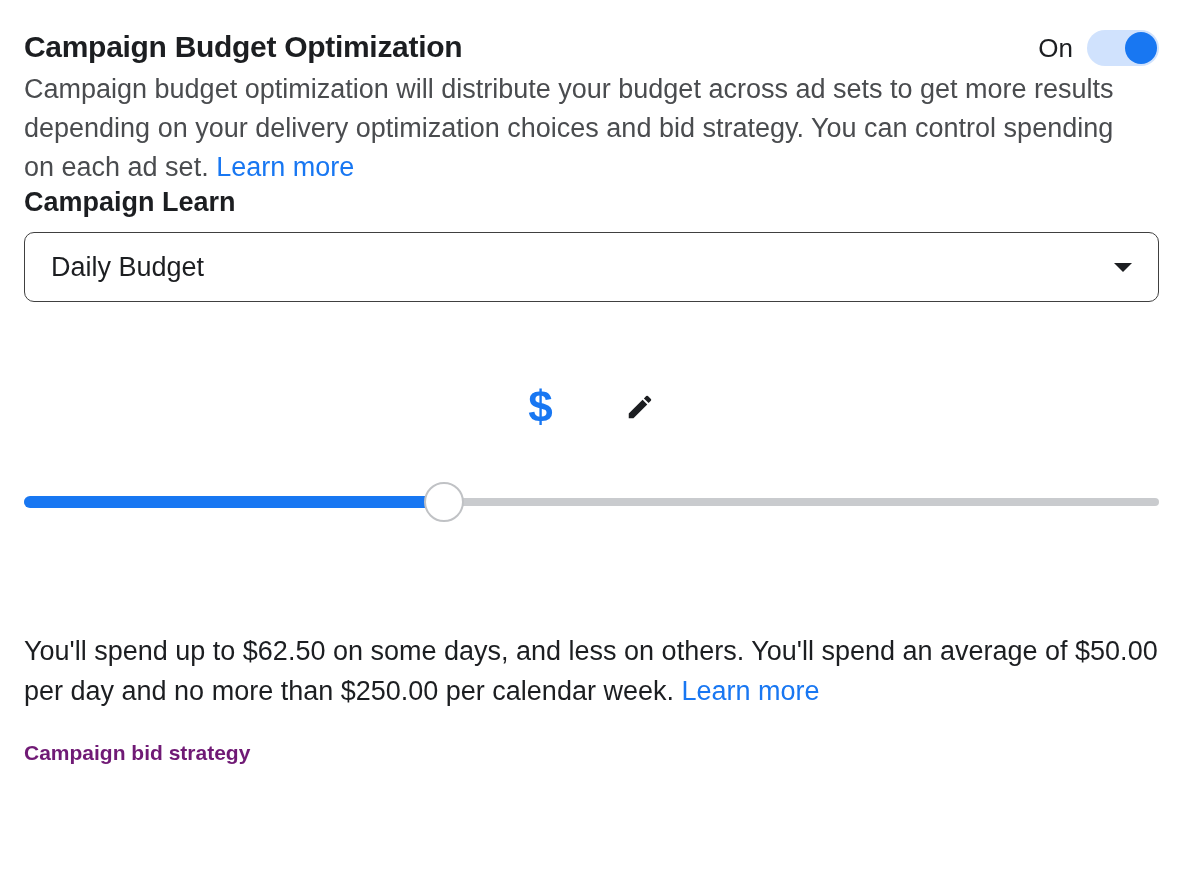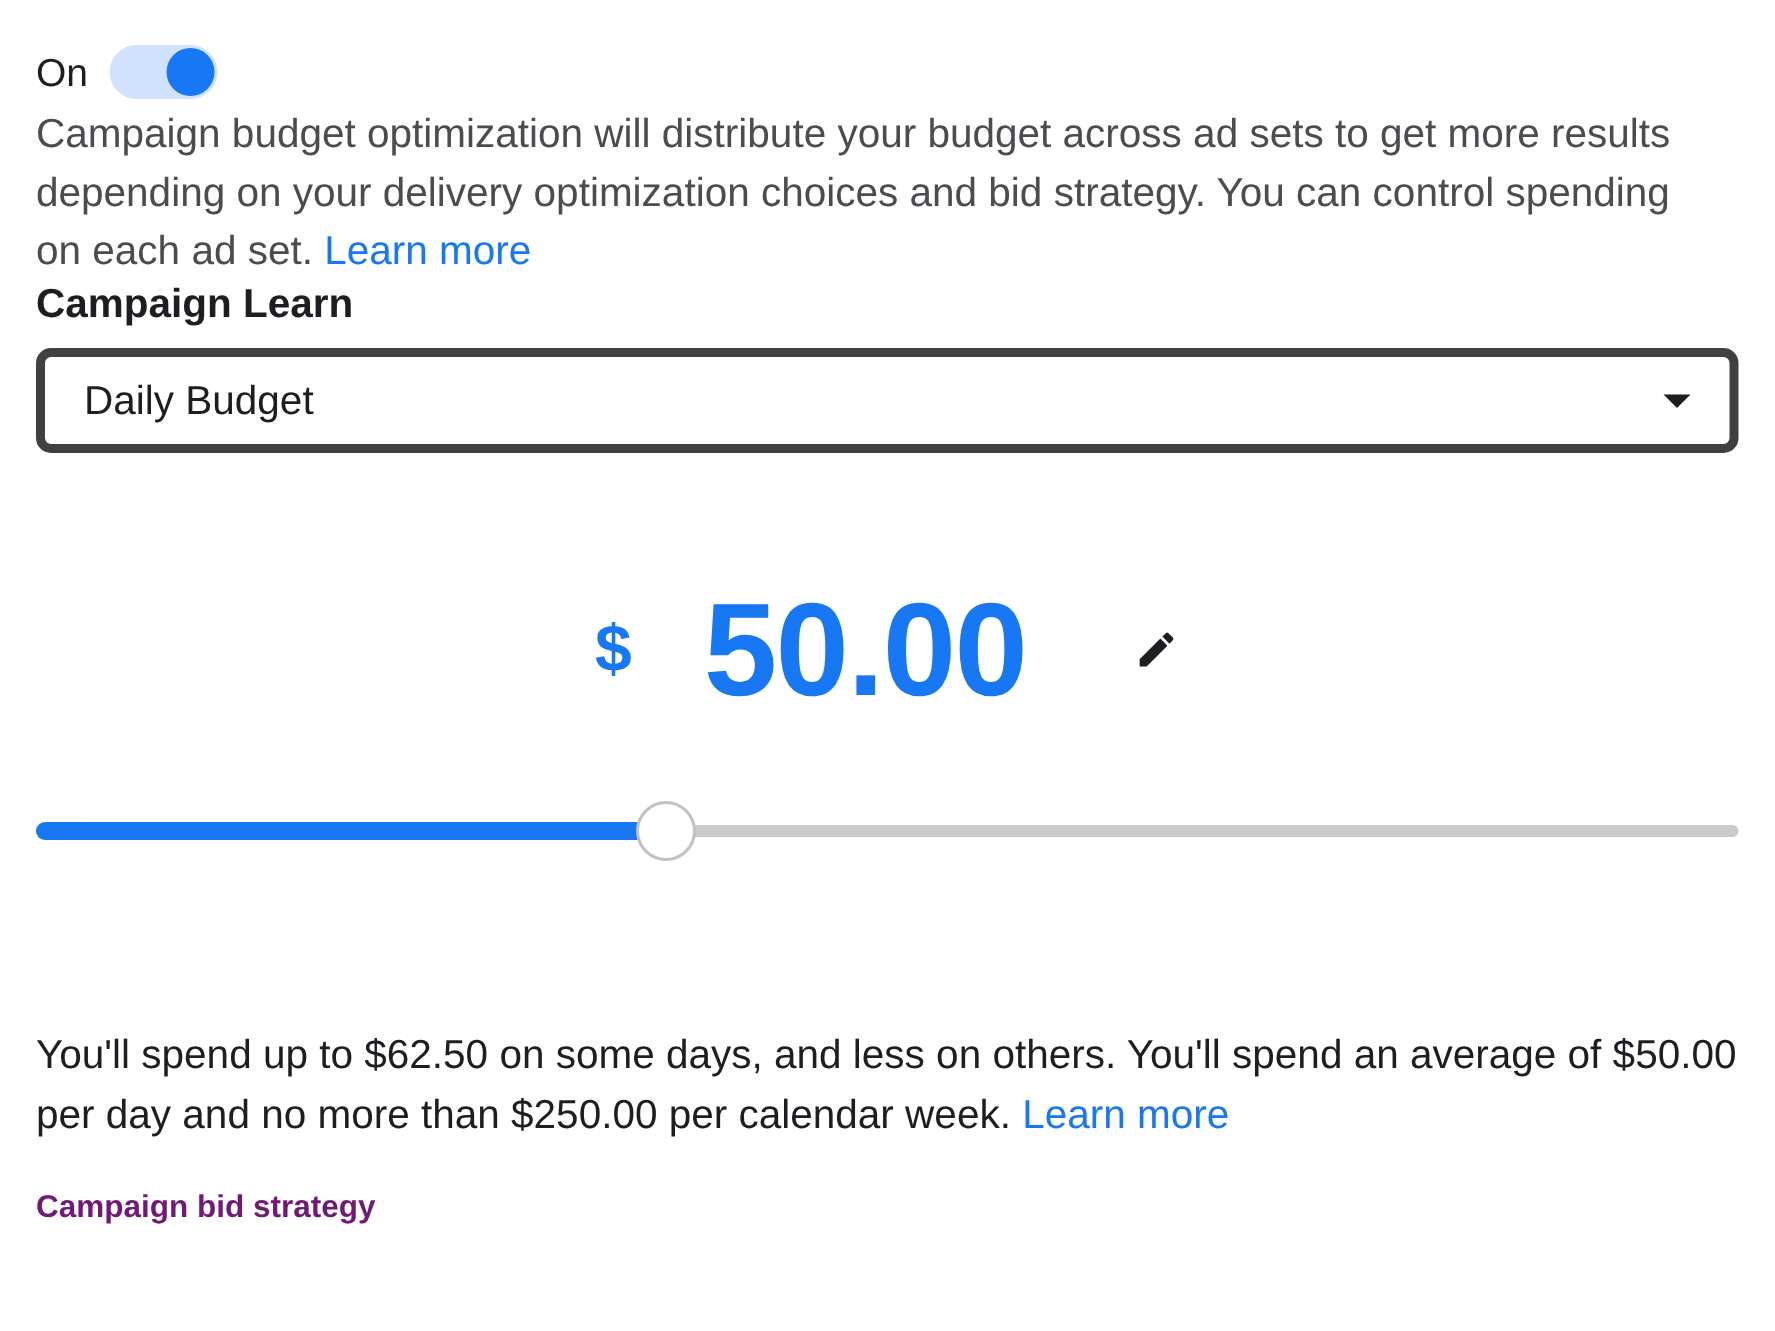--- a/index.html
+++ b/index.html
@@ -64,21 +64,21 @@
     }
     .sub-label {
       font-size: 27px;
       font-weight: 700;
       color: #1c1e21;
       margin-bottom: 14px;
     }
     .dropdown {
       width: 100%;
       height: 70px;
-      border: 6px solid #404040;
+      border: 1px solid #404040;
       border-radius: 10px;
       display: flex;
       align-items: center;
       justify-content: space-between;
       padding: 0 26px;
       cursor: pointer;
       background: #fff;
       margin-bottom: 80px;
     }
     .dropdown-value {
@@ -160,20 +160,21 @@
     .bid-label {
       font-size: 21px;
       font-weight: 700;
       color: #701a75;
     }
   </style>
 </head>
 <body>
 
 <div class="header-row">
+  <div class="section-title">Campaign Budget Optimization</div>
   <div class="toggle-area">
     <span class="toggle-label">On</span>
     <div class="toggle-switch">
       <div class="toggle-knob"></div>
     </div>
   </div>
 </div>
 
 <div class="description">
   <span>Campaign budget optimization will distribute your budget across ad sets to get more results depending on your delivery optimization choices and bid strategy. You can control spending on each ad set. </span><span class="link">Learn more</span>
@@ -181,21 +182,20 @@
 
 <div class="sub-label">Campaign Learn</div>
 
 <div class="dropdown">
   <span class="dropdown-value">Daily Budget</span>
   <span class="dropdown-caret"></span>
 </div>
 
 <div class="amount-row">
   <span class="currency-symbol">$</span>
-  <span class="amount-value">50.00</span>
   <span class="edit-icon">
     <svg viewBox="0 0 24 24" width="30" height="30" fill="#1c1e21">
       <path d="M3 17.25V21h3.75L17.81 9.94l-3.75-3.75L3 17.25zM20.71 7.04c.39-.39.39-1.02 0-1.41l-2.34-2.34a.9959.9959 0 0 0-1.41 0l-1.83 1.83 3.75 3.75 1.83-1.83z"></path>
     </svg>
   </span>
 </div>
 
 <div class="slider-container">
   <div class="slider-track"></div>
   <div class="slider-fill" id="slider-fill" style="width: 37%;"></div>

